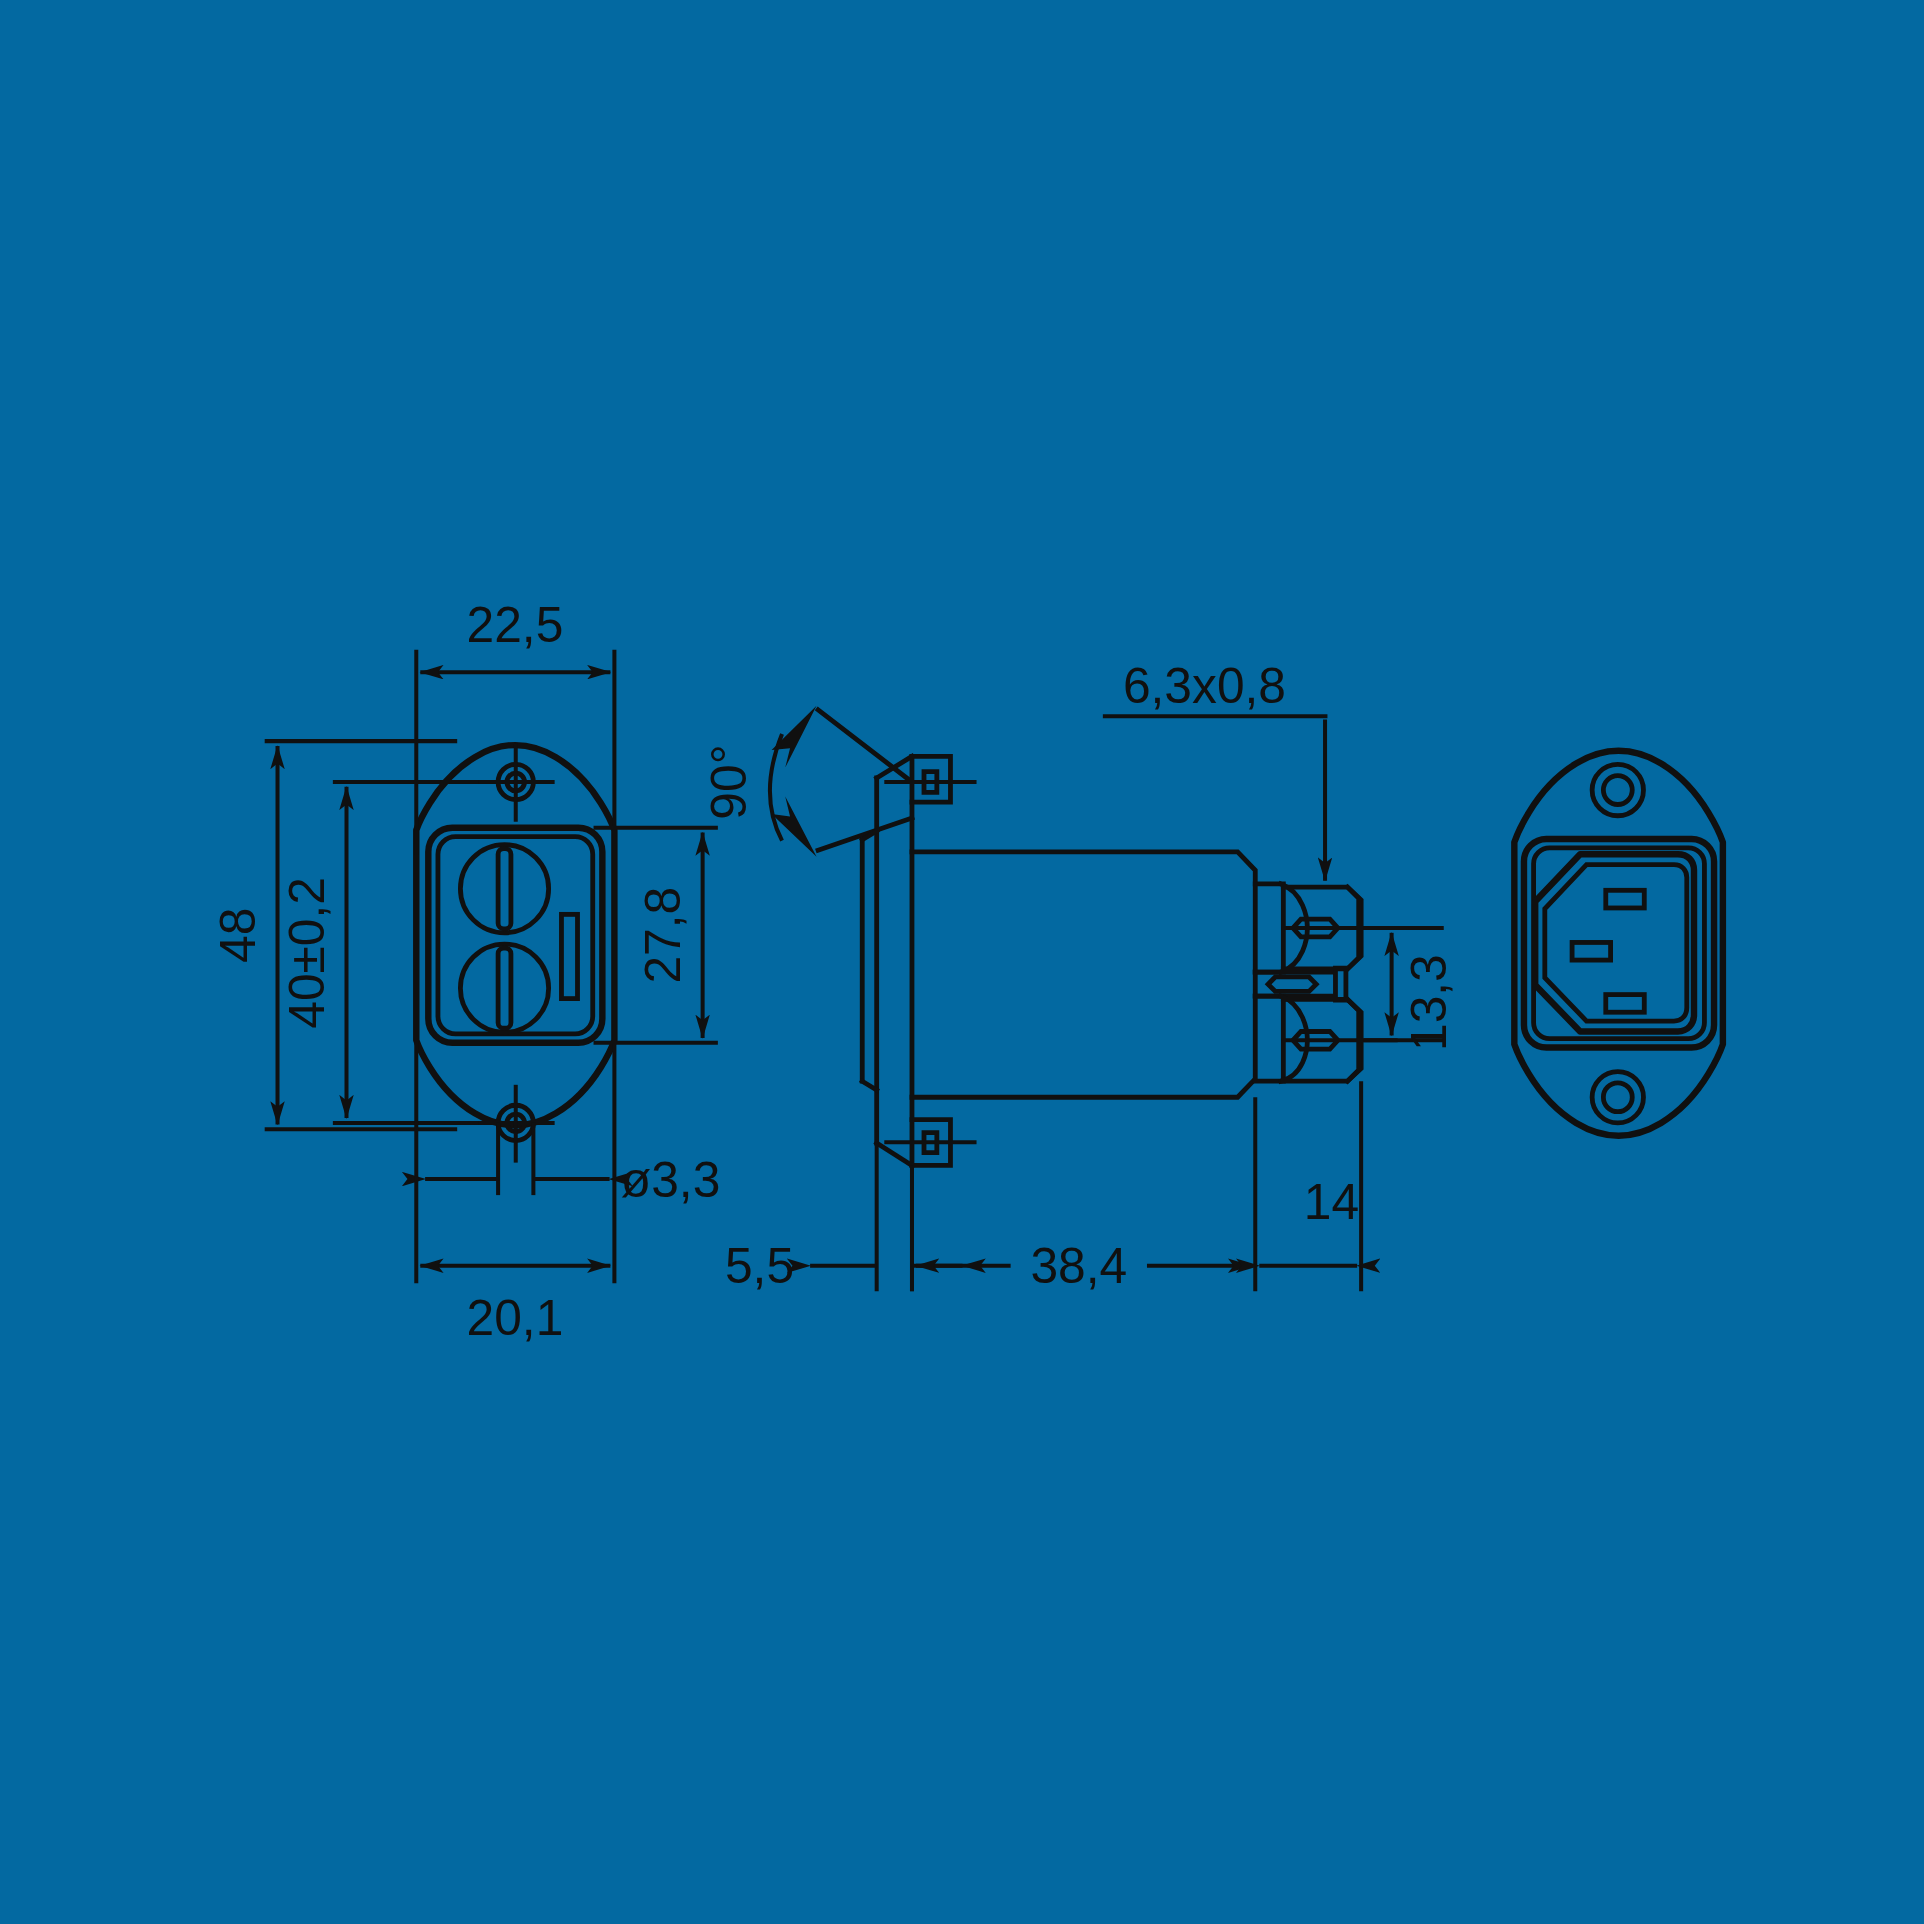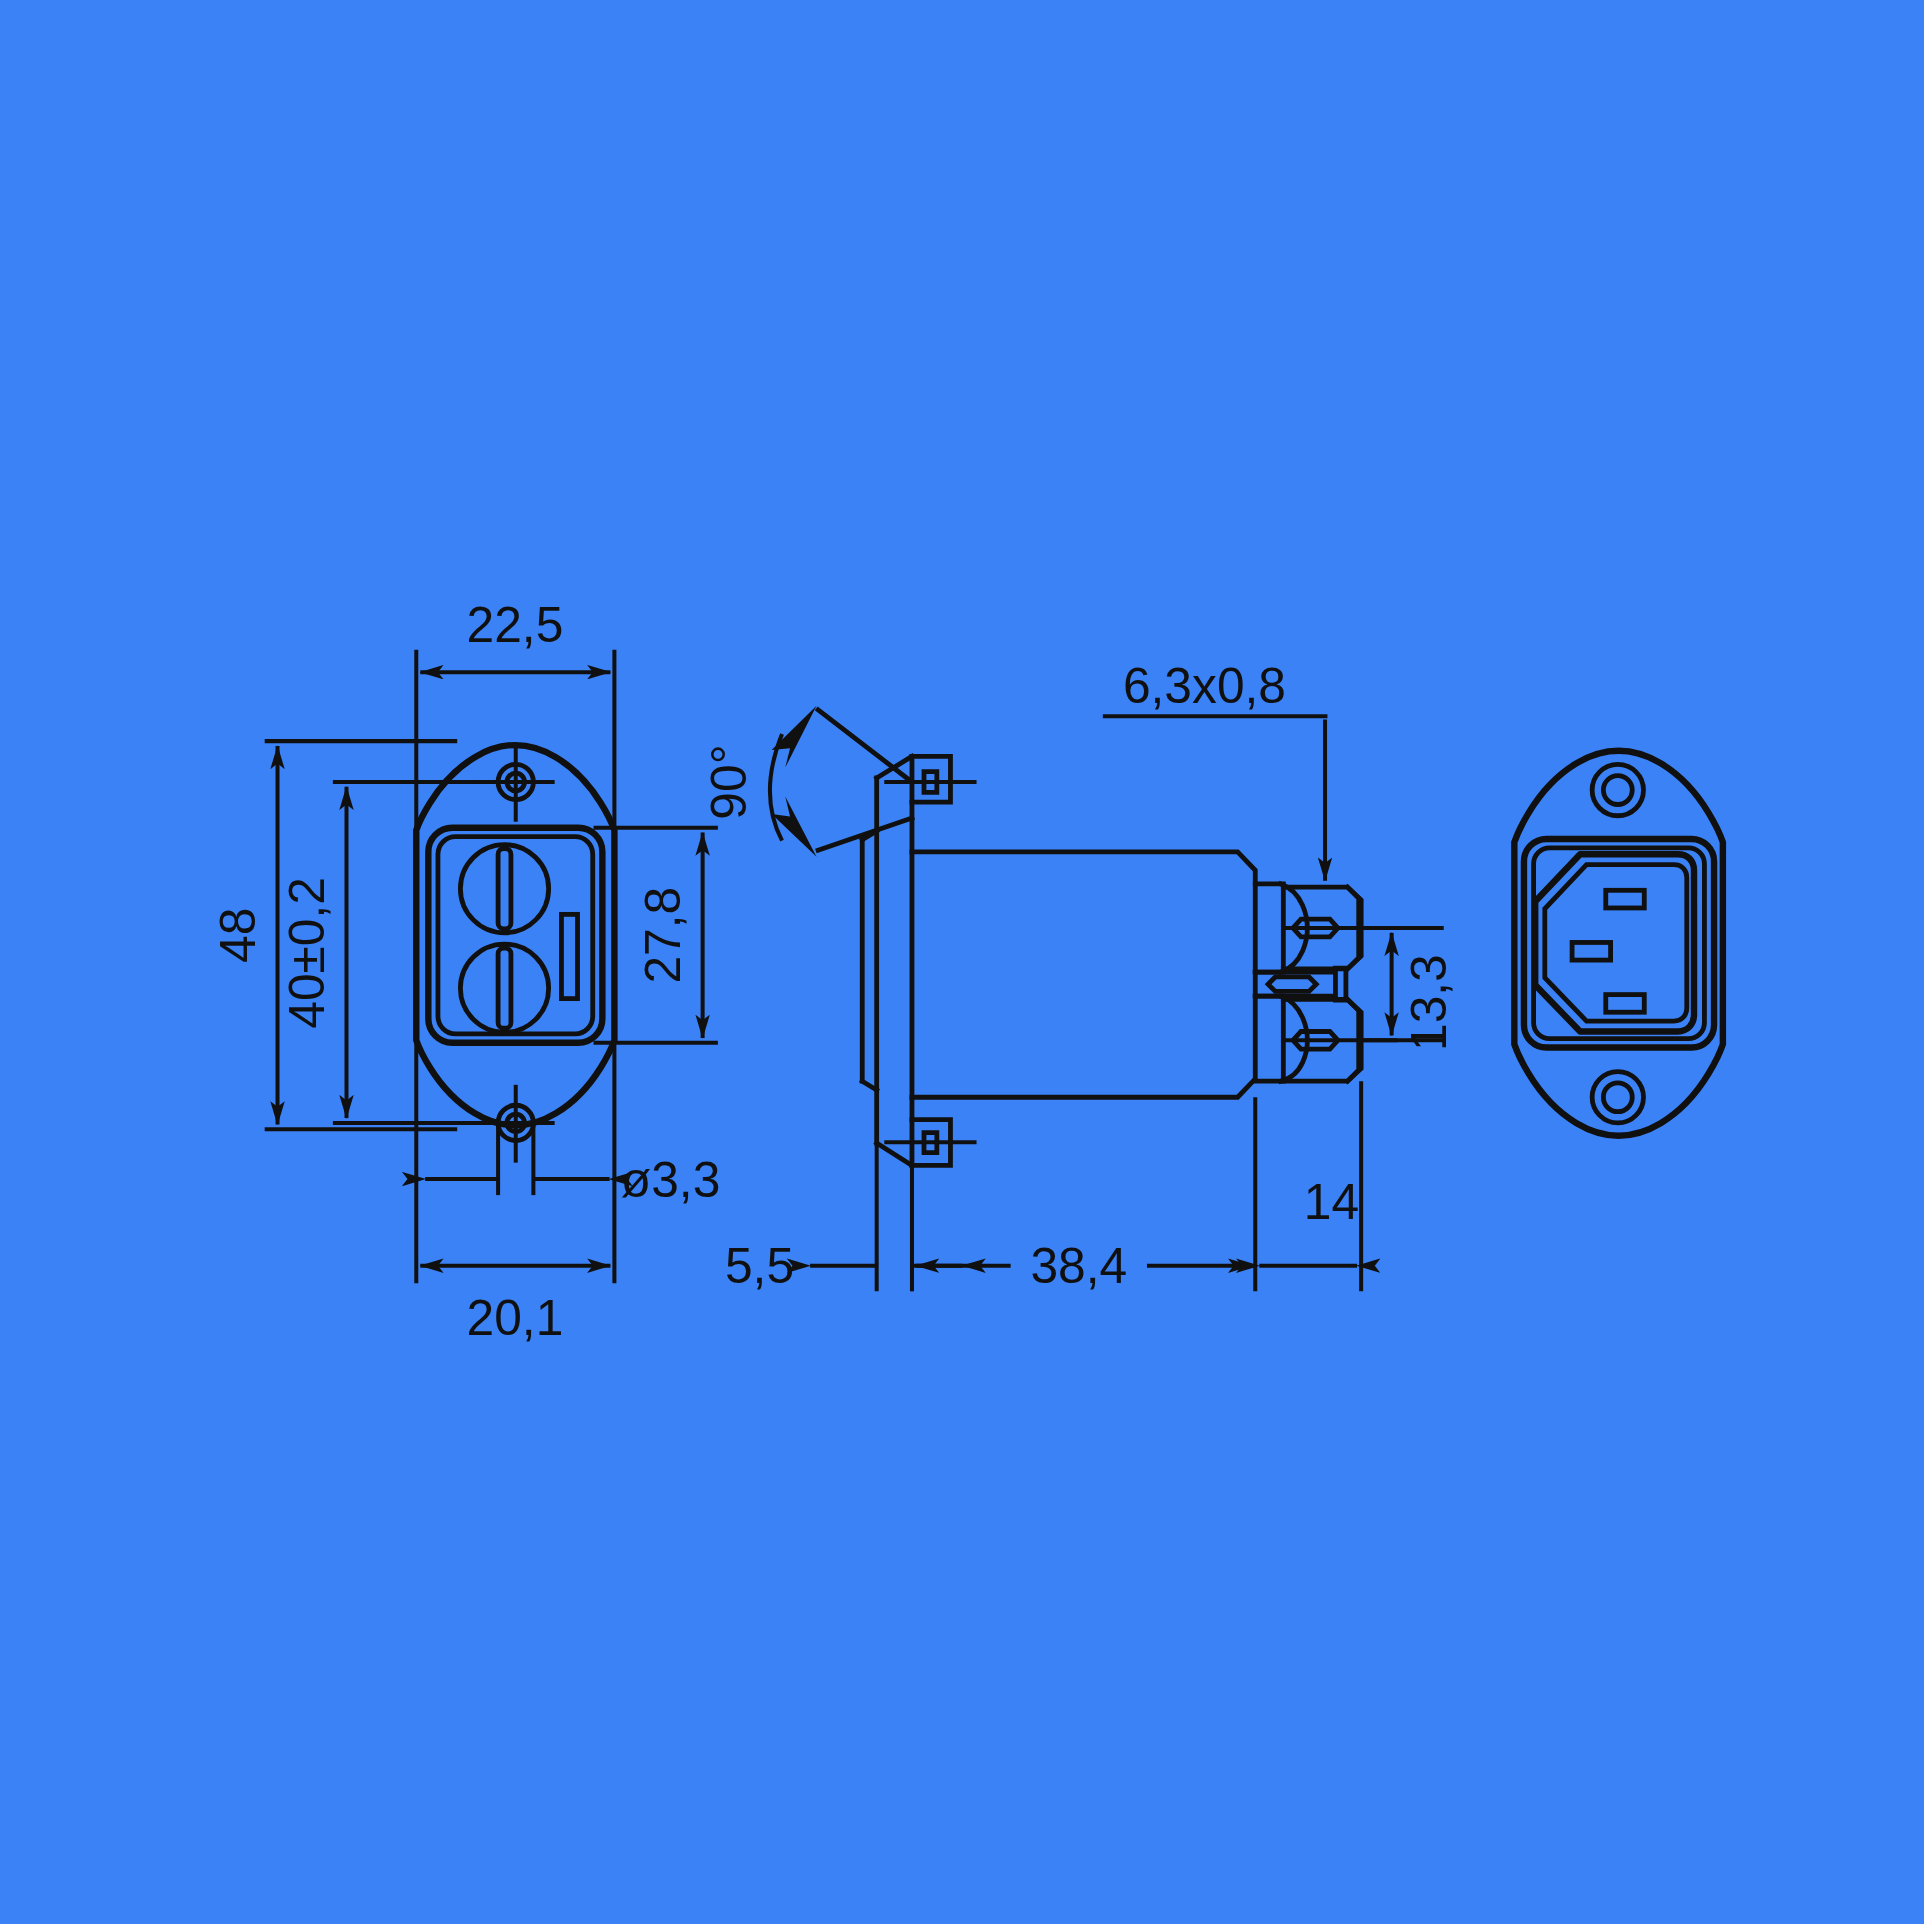--- a/index.html
+++ b/index.html
@@ -10,21 +10,21 @@
   body {
     width: 1925px;
     height: 1925px;
     font-family: "Liberation Sans", sans-serif;
     overflow: hidden;
   }
   #drawing-root {
     position: relative;
     width: 1925px;
     height: 1925px;
-    background: #3b82f6;
+    background: #0369a1;
   }
   svg.tech-drawing {
     display: block;
     width: 1925px;
     height: 1925px;
   }
   .ln {
     stroke: #101010;
     stroke-width: 6;
     fill: none;

